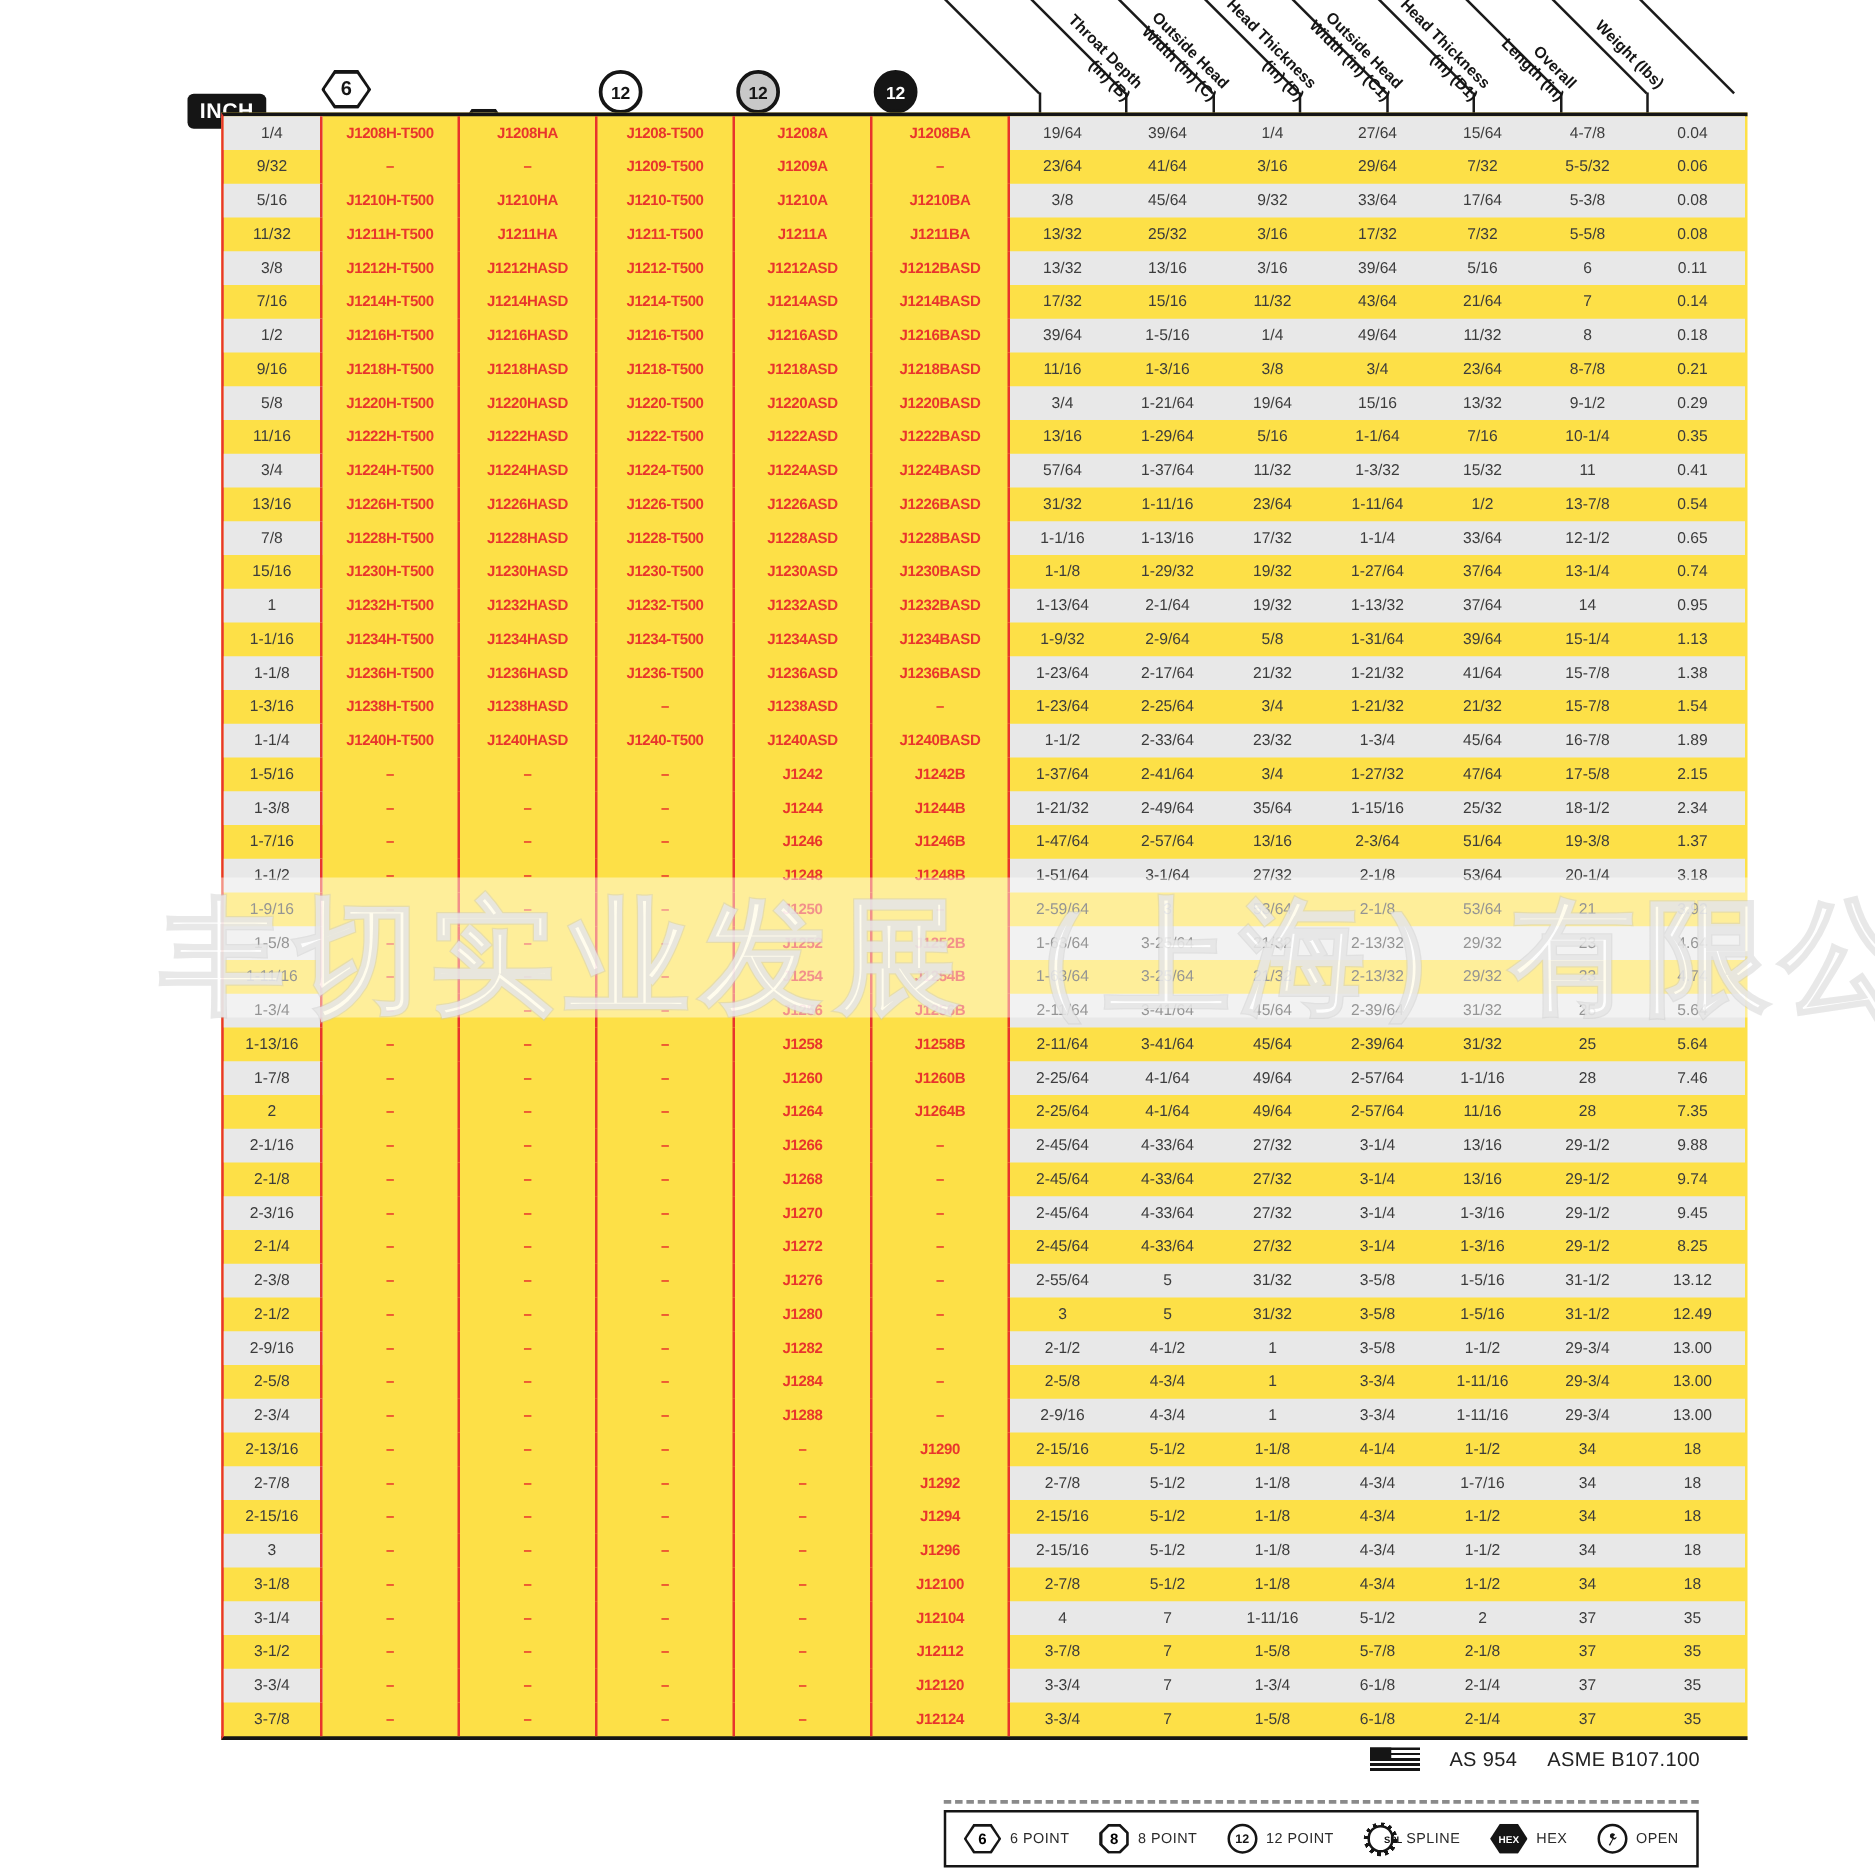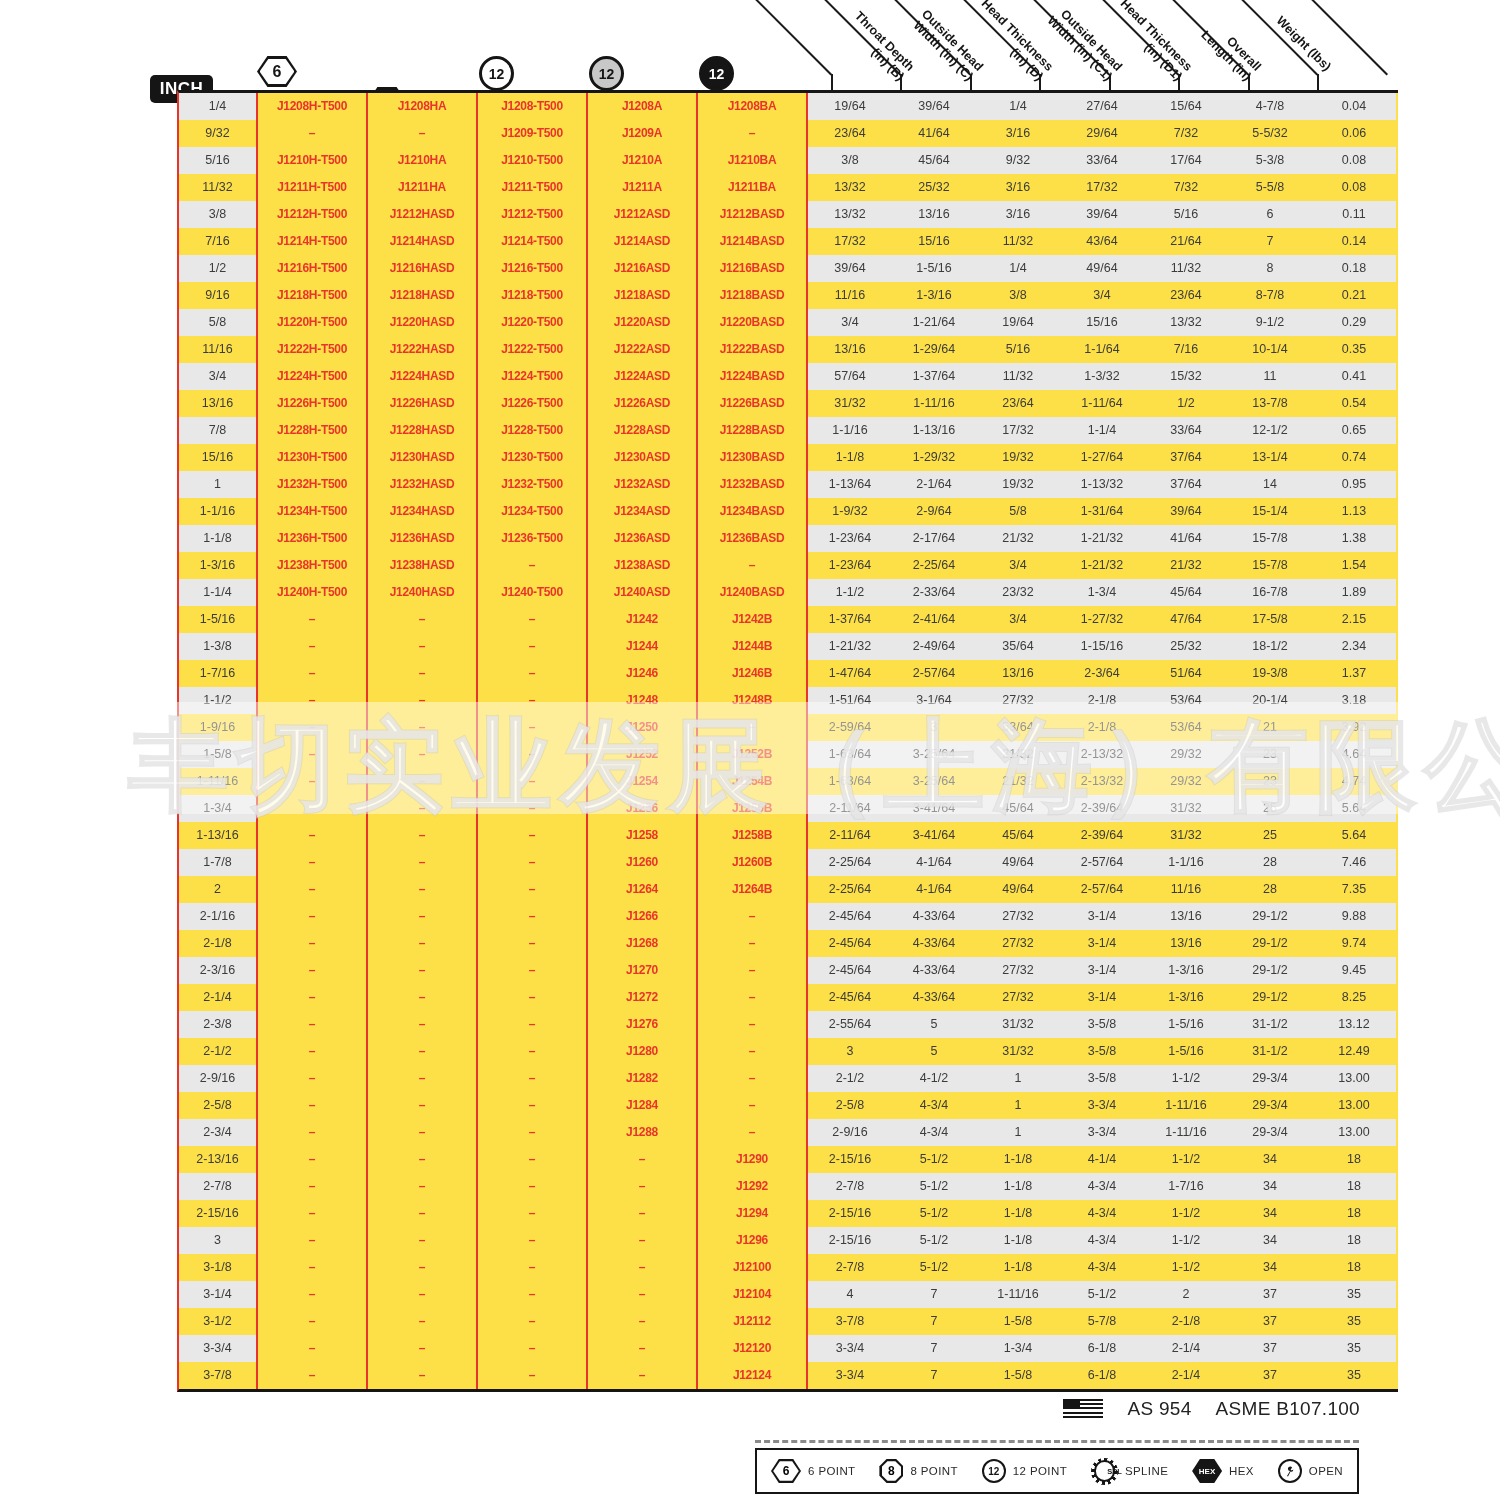--- a/index.html
+++ b/index.html
@@ -45,21 +45,21 @@
 
   
   .wash { position:absolute; left:130px; top:702px; width:1345px; height:112px;
     background:rgba(255,255,255,.45); z-index:5; pointer-events:none; }
   .watermark { position:absolute; left:128px; top:700px; z-index:6; font-size:100px; font-weight:700;
     letter-spacing:8px; white-space:nowrap; color:rgba(255,255,255,.82);
     -webkit-text-stroke:2px rgba(195,195,195,.38); pointer-events:none; }
 
   
   .standards { position:absolute; top:1398px; right:140px; display:flex; align-items:center; gap:24px;
-    font-size:19px; color:#222; letter-spacing:.3px; }
+    font-size:16px; color:#222; letter-spacing:.3px; }
   .flag { position:relative; width:40px; height:21px;
     background:repeating-linear-gradient(#151515 0 2.1px,#fff 2.1px 4.2px); }
   .flag::before { content:""; position:absolute; left:0; top:0; width:17px; height:10px; background:#151515; }
 
   
   .legend-dashes { position:absolute; left:755px; top:1440px; width:604px; border-top:3px dashed #8a8a8a; }
   .legend { position:absolute; left:755px; top:1448px; width:604px; height:46px; border:2px solid #151515;
     display:flex; align-items:center; justify-content:space-between; padding:0 14px; background:#fff; }
   .lg-item { display:flex; align-items:center; gap:7px; }
   .lg-label { font-size:11.5px; color:#2a2a2a; letter-spacing:.4px; }

